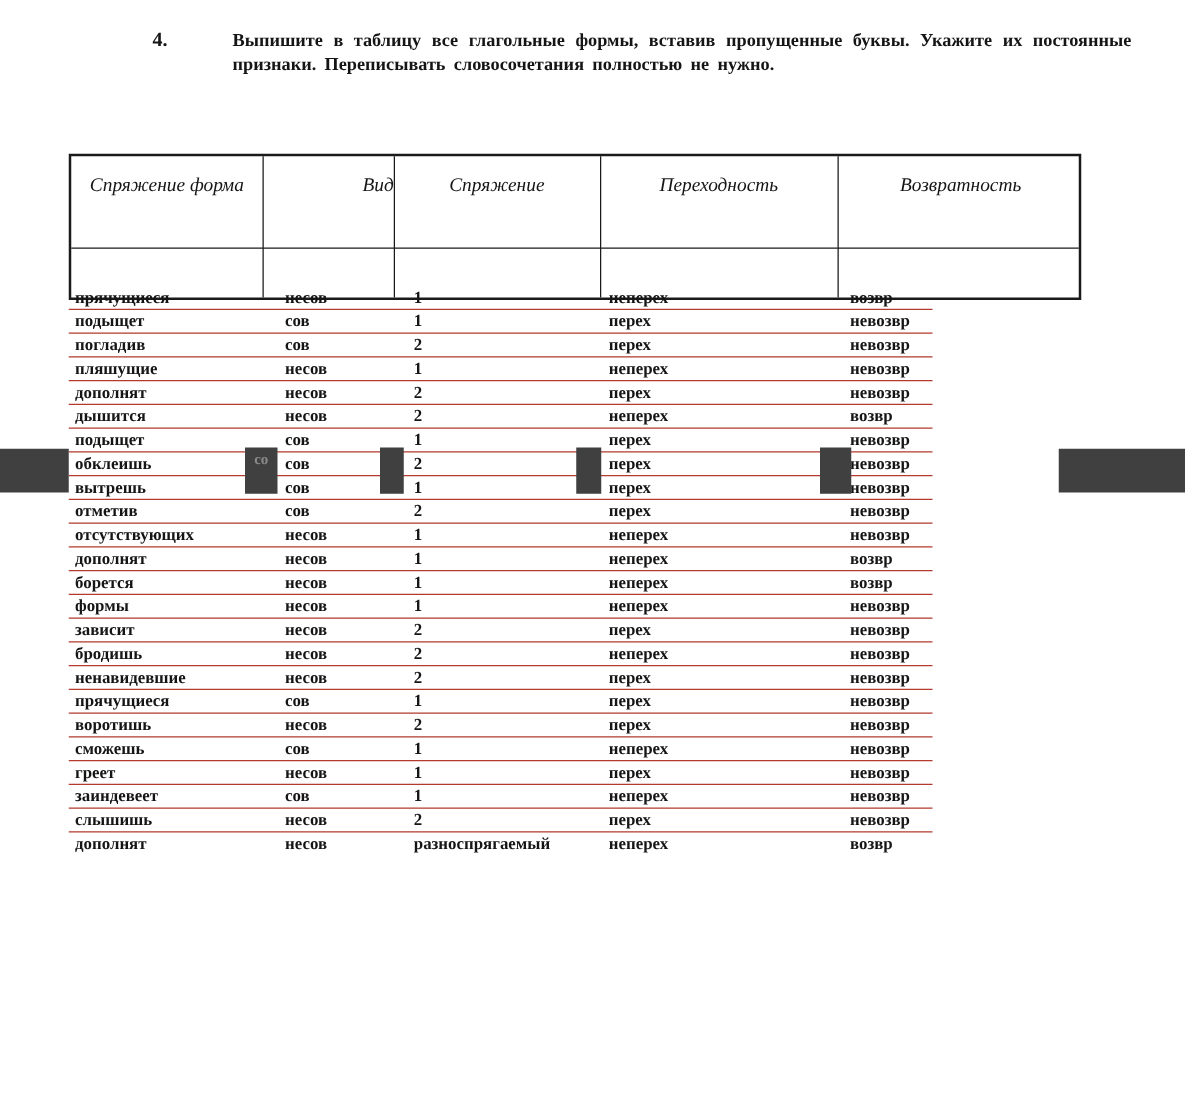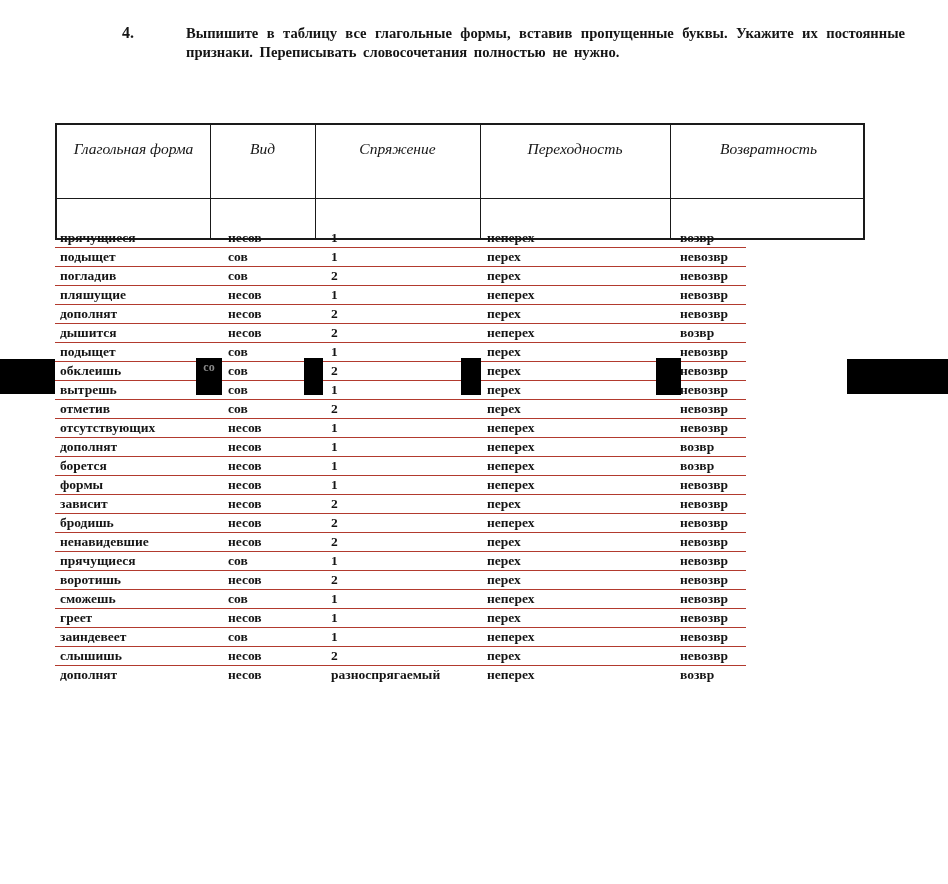--- a/index.html
+++ b/index.html
@@ -30,58 +30,58 @@
   .header-row{
     position:absolute;left:0;top:0;width:100%;height:74px;
     border-bottom:1.5px solid #1a1a1a;box-sizing:border-box;
   }
   .vsep{position:absolute;top:0;bottom:0;width:0;border-left:1.5px solid #1a1a1a;}
   .vsep.v0{left:153px;} .vsep.v1{left:258px;} .vsep.v2{left:423px;} .vsep.v3{left:613px;}
   .hcell{
     position:absolute;top:12px;font-style:italic;font-size:15.5px;
     text-align:center;line-height:23px;
   }
-  .h0{left:0;width:153px;} .h1{left:153px;width:105px;}
+  .h0{left:0;width:153px;} .h1{left:153px;width:105px;text-align:right;}
   .h2{left:258px;width:165px;} .h3{left:423px;width:190px;}
   .h4{left:613px;width:197px;}
 
   
   .rows{position:absolute;left:55px;top:204px;width:810px;margin-top:25px;}
   .trow{position:relative;height:19px;}
   .redline{
     position:absolute;left:0;bottom:0;width:691px;height:0;
     border-bottom:1.2px solid #b23a2e;
   }
   .tcell{
     position:absolute;top:1px;font-size:13.5px;font-weight:bold;
     white-space:nowrap;
   }
   .c0{left:5px;} .c1{left:173px;} .c2{left:276px;} .c3{left:432px;} .c4{left:625px;}
 
   
-  .redact{position:absolute;background:#000000;z-index:5;}
+  .redact{position:absolute;background:#404040;z-index:5;}
   .r-left{left:0;top:359px;width:55px;height:35px;}
   .r-right{left:847px;top:359px;width:101px;height:35px;}
   .r-a{left:196px;top:358px;width:26px;height:37px;color:#8a8a8a;font-size:12px;font-weight:bold;
        display:flex;align-items:flex-start;justify-content:center;padding-top:2px;box-sizing:border-box;}
   .r-b{left:304px;top:358px;width:19px;height:37px;}
   .r-c{left:461px;top:358px;width:20px;height:37px;}
   .r-d{left:656px;top:358px;width:25px;height:37px;}
 </style>
 </head>
 <body>
 
 <div class="page">
 
   <div class="task-number">4.</div>
   <div class="task-text">Выпишите в таблицу все глагольные формы, вставив пропущенные буквы. Укажите их постоянные признаки. Переписывать словосочетания полностью не нужно.</div>
 
   <div class="header-box">
     <div class="header-row">
-      <div class="hcell h0">Глагольная форма</div>
+      <div class="hcell h0">Спряжение форма</div>
       <div class="hcell h1">Вид</div>
       <div class="hcell h2">Спряжение</div>
       <div class="hcell h4">Возвратность</div>
       <div class="hcell h3">Переходность</div>
     </div>
     <div class="vsep v0"></div>
     <div class="vsep v1"></div>
     <div class="vsep v2"></div>
     <div class="vsep v3"></div>
   </div>

